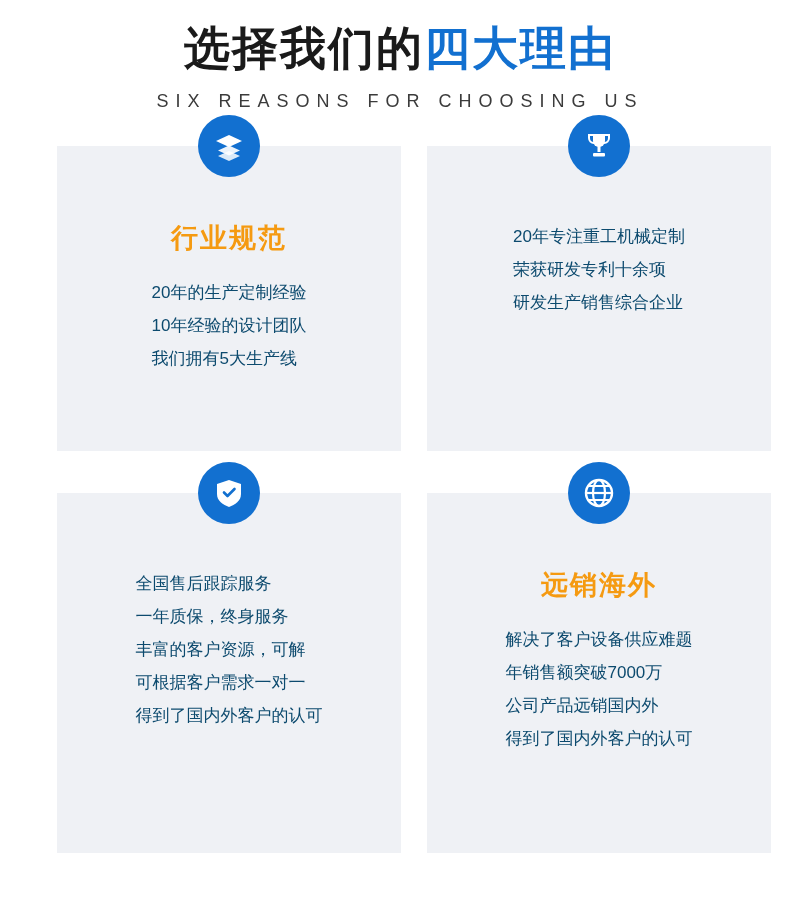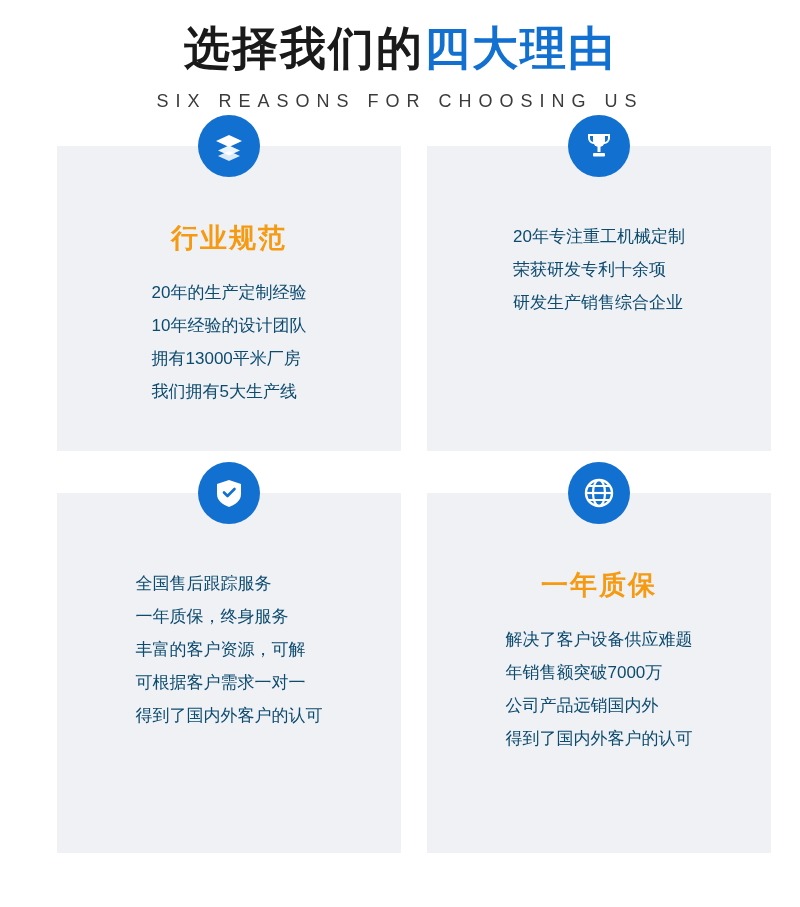--- a/index.html
+++ b/index.html
@@ -113,21 +113,20 @@
         <svg width="32" height="32" viewBox="0 0 32 32" aria-hidden="true">
           <polygon points="16,5 29,11 16,17 3,11" fill="#ffffff"></polygon>
           <polygon points="16,15.5 27,20.5 16,25.5 5,20.5" fill="#ffffff" opacity="0.92"></polygon>
           <polygon points="16,21 27,26 16,31 5,26" fill="#ffffff" opacity="0.85"></polygon>
         </svg>
       </div>
       <div class="card-title">行业规范</div>
       <div class="card-lines">
         <div class="card-line">20年的生产定制经验</div>
         <div class="card-line">10年经验的设计团队</div>
-        <div class="card-line">拥有13000平米厂房</div>
         <div class="card-line">我们拥有5大生产线</div>
       </div>
     </div>
 
     <div class="card">
       <div class="badge">
         <svg width="32" height="32" viewBox="0 0 32 32" aria-hidden="true">
           <path d="M10 4 h12 v7 a6 6 0 0 1 -12 0 z" fill="#ffffff"></path>
           <path d="M10 5 h-4 v3 a5 5 0 0 0 5 5" fill="none" stroke="#ffffff" stroke-width="2"></path>
           <path d="M22 5 h4 v3 a5 5 0 0 1 -5 5" fill="none" stroke="#ffffff" stroke-width="2"></path>
@@ -161,21 +160,21 @@
     <div class="card">
       <div class="badge">
         <svg width="32" height="32" viewBox="0 0 32 32" aria-hidden="true">
           <circle cx="16" cy="16" r="13" fill="none" stroke="#ffffff" stroke-width="2.4"></circle>
           <ellipse cx="16" cy="16" rx="6" ry="13" fill="none" stroke="#ffffff" stroke-width="2.2"></ellipse>
           <line x1="3" y1="16" x2="29" y2="16" stroke="#ffffff" stroke-width="2.2"></line>
           <path d="M5.5 9 h21" fill="none" stroke="#ffffff" stroke-width="2"></path>
           <path d="M5.5 23 h21" fill="none" stroke="#ffffff" stroke-width="2"></path>
         </svg>
       </div>
-      <div class="card-title">一年质保</div>
+      <div class="card-title">远销海外</div>
       <div class="card-lines">
         <div class="card-line">解决了客户设备供应难题</div>
         <div class="card-line">年销售额突破7000万</div>
         <div class="card-line">公司产品远销国内外</div>
         <div class="card-line">得到了国内外客户的认可</div>
       </div>
     </div>
 
   </div>
 </div>

